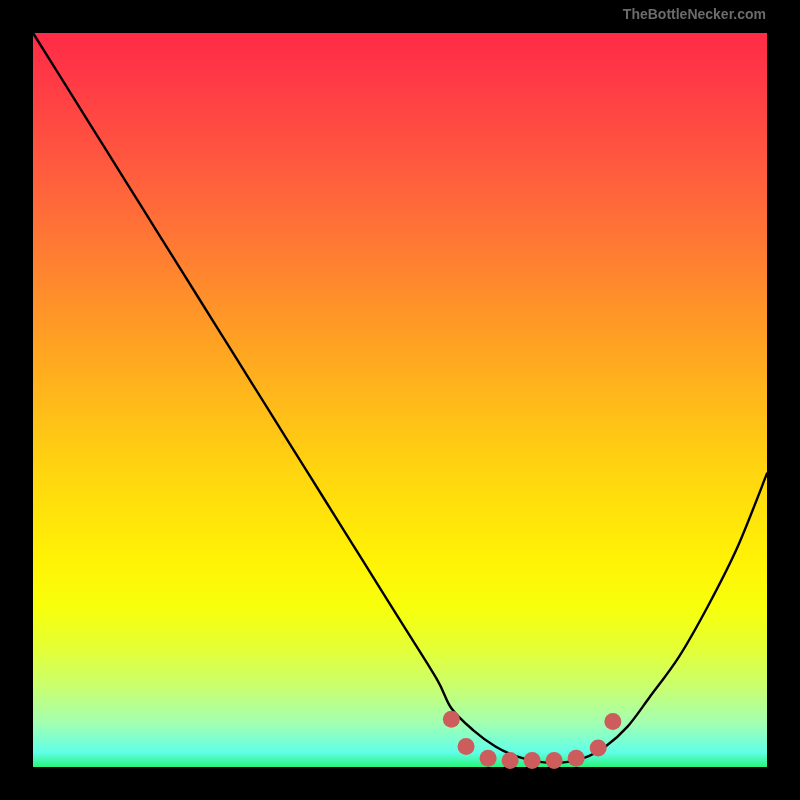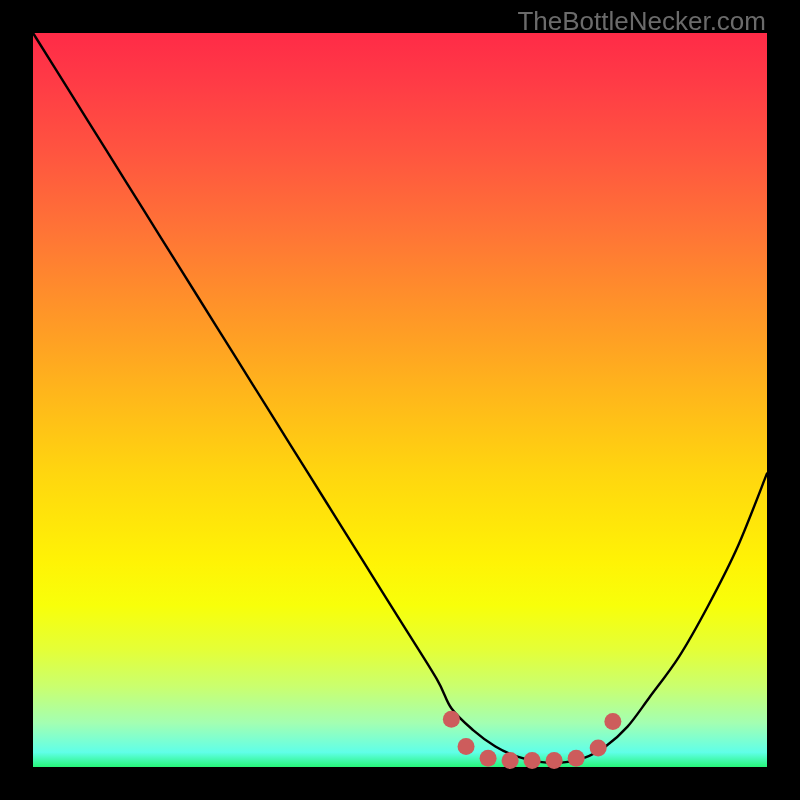--- a/index.html
+++ b/index.html
@@ -40,22 +40,22 @@
       #a3ffb2 94%,
       #60ffe8 98%,
       #27f57a 100%
     );
   }
   .attribution {
     position: absolute;
     top: 6px;
     right: 34px;
     font-family: Arial, Helvetica, sans-serif;
-    font-size: 26px;
-    font-weight: 400;
+    font-size: 14px;
+    font-weight: 700;
     color: #6b6b6b;
     letter-spacing: 0px;
   }
   svg.curve {
     position: absolute;
     left: 0;
     top: 0;
     width: 734px;
     height: 734px;
     overflow: visible;

